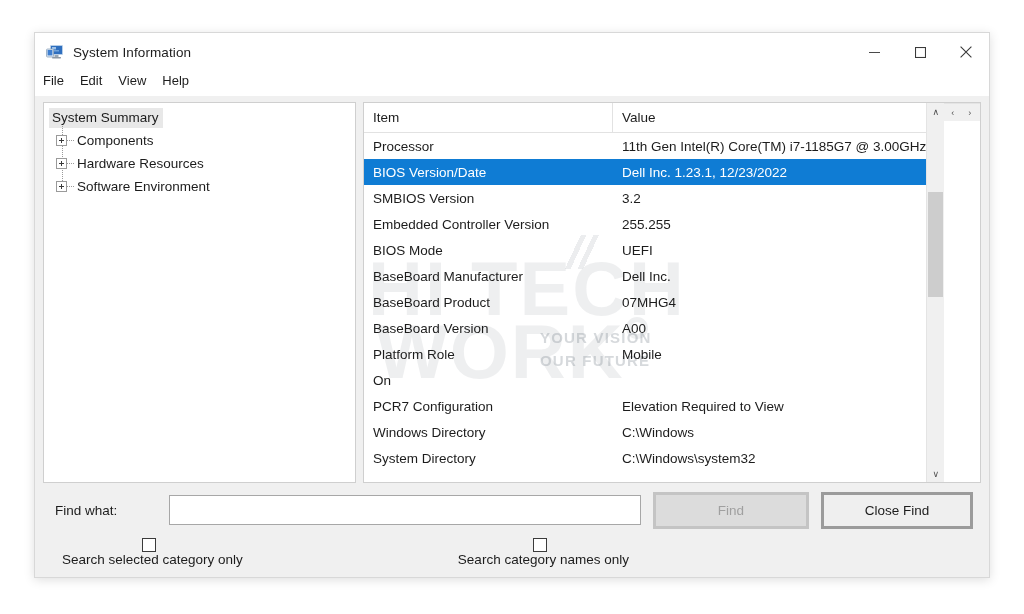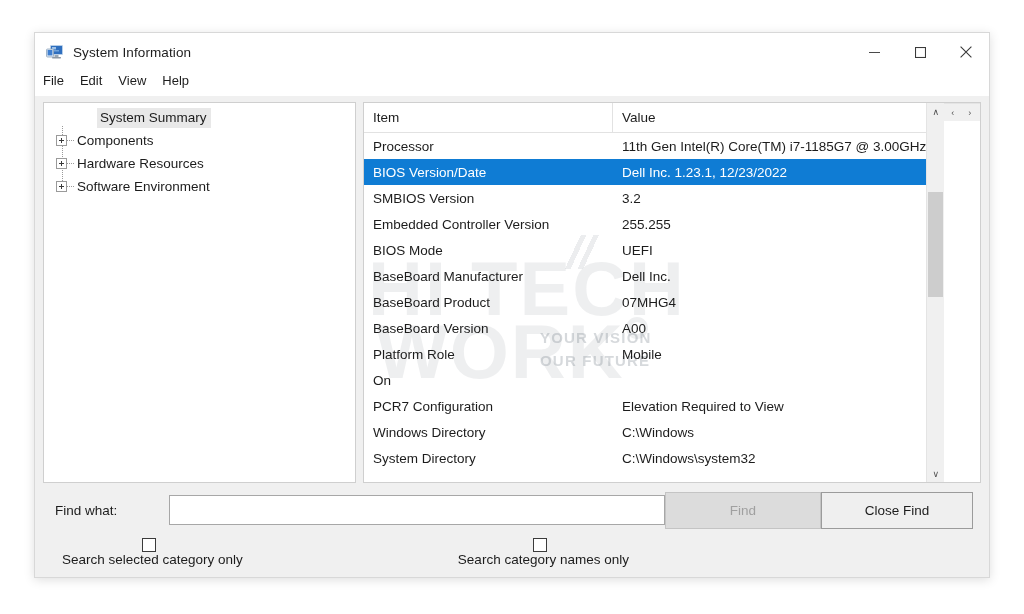--- a/index.html
+++ b/index.html
@@ -117,21 +117,20 @@
     padding: 5px 0 0 5px;
     overflow: hidden;
   }
   .tree-root {
     font-size: 13.5px;
     color: #1c1c1c;
     padding: 1px 4px 2px 3px;
     display: inline-block;
     background: #e8e8e8;
     line-height: 17px;
-    margin-left: 48px;
   }
   .tree-children {
     position: relative;
     margin-top: 1px;
   }
   .tree-children::before {
     content: "";
     position: absolute;
     left: 13px;
     top: -3px;
@@ -379,21 +378,22 @@
     box-sizing: border-box;
     font-family: "Liberation Sans", sans-serif;
     font-size: 13.5px;
     color: #1c1c1c;
     padding: 0 5px;
     outline: none;
     min-width: 0;
   }
   .btn {
     height: 37px;
-    border: 1px solid #701a75;
+    margin-left: 12px;
+    border: 3px solid #701a75;
     background: #e1e1e1;
     font-family: "Liberation Sans", sans-serif;
     font-size: 13.5px;
     color: #1c1c1c;
     box-sizing: border-box;
     flex: none;
   }
   .btn.find { width: 156px; color: #a0a0a0; border-color: #c4c4c4; background: #dcdcdc; }
   .btn.closefind { width: 152px; background: #efefef; border-color: #9b9b9b; }
 

